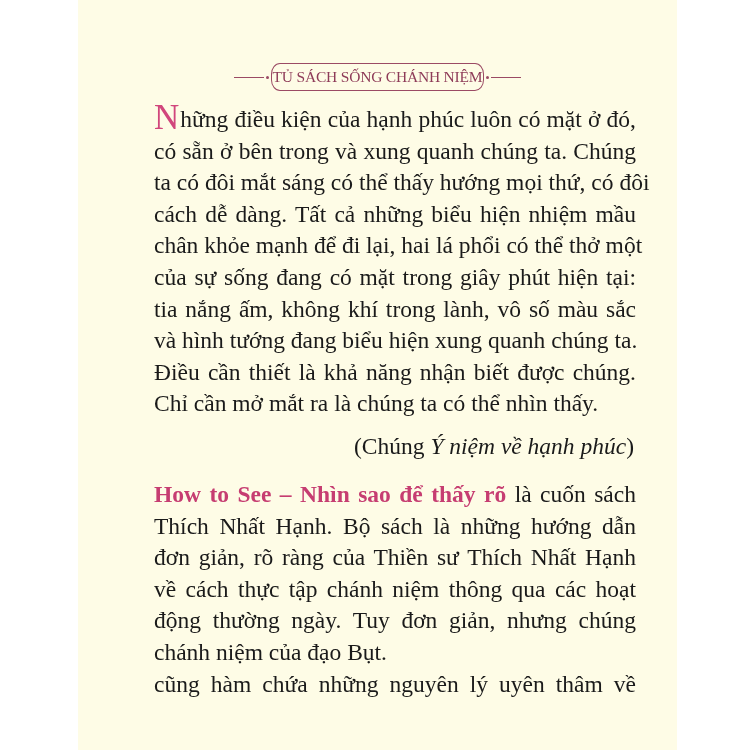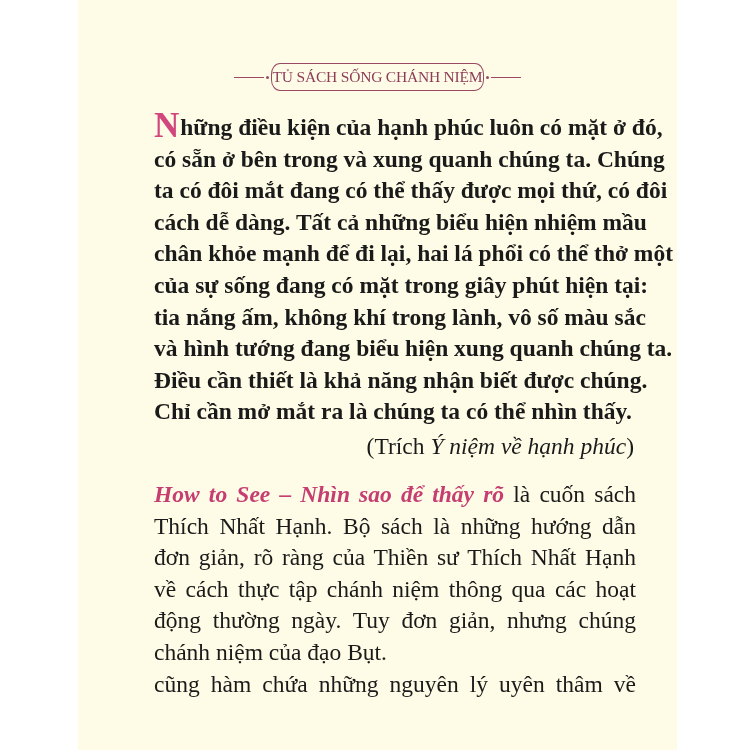--- a/index.html
+++ b/index.html
@@ -59,21 +59,21 @@
     }
     .body-text {
       position: absolute;
       left: 76px;
       width: 482px;
       font-family: "Liberation Serif", serif;
       font-size: 23.5px;
       line-height: 31.6px;
       color: #1a1a1a;
     }
-    .para1 { top: 112px; font-weight: bold; }
+    .para1 { top: 104px; }
     .line {
       display: block;
       white-space: nowrap;
       text-align: justify;
       text-align-last: justify;
     }
     .dropcap {
       font-family: "Liberation Serif", serif;
       font-size: 35px;
       line-height: 28px;
@@ -88,21 +88,20 @@
       font-family: "Liberation Serif", serif;
       font-size: 23.5px;
       color: #1a1a1a;
       white-space: nowrap;
     }
     .citation i { }
     .para2 { top: 479px; }
     .pink-title {
       color: #c63d71;
       font-weight: bold;
-      font-style: italic;
     }
     .last-line {
       text-align-last: left;
     }
   </style>
 </head>
 <body>
 
 <div class="page">
 
@@ -112,31 +111,31 @@
     <div class="cartouche">
       <span class="cartouche-text">TỦ SÁCH SỐNG CHÁNH NIỆM</span>
     </div>
     <div class="dot"></div>
     <div class="rule"></div>
   </div>
 
   <div class="body-text para1">
     <span class="line"><span class="dropcap">N</span><span>hững điều kiện của hạnh phúc luôn có mặt ở đó,</span></span>
     <span class="line">có sẵn ở bên trong và xung quanh chúng ta. Chúng</span>
-    <span class="line">ta có đôi mắt đang có thể thấy được mọi thứ, có đôi</span>
+    <span class="line">ta có đôi mắt sáng có thể thấy hướng mọi thứ, có đôi</span>
     <span class="line">cách dễ dàng. Tất cả những biểu hiện nhiệm mầu</span>
     <span class="line">chân khỏe mạnh để đi lại, hai lá phổi có thể thở một</span>
     <span class="line">của sự sống đang có mặt trong giây phút hiện tại:</span>
     <span class="line">tia nắng ấm, không khí trong lành, vô số màu sắc</span>
     <span class="line">và hình tướng đang biểu hiện xung quanh chúng ta.</span>
     <span class="line">Điều cần thiết là khả năng nhận biết được chúng.</span>
     <span class="line last-line">Chỉ cần mở mắt ra là chúng ta có thể nhìn thấy.</span>
   </div>
 
-  <div class="citation"><span>(Trích </span><i>Ý niệm về hạnh phúc</i><span>)</span></div>
+  <div class="citation"><span>(Chúng </span><i>Ý niệm về hạnh phúc</i><span>)</span></div>
 
   <div class="body-text para2">
     <span class="line"><span class="pink-title">How to See – Nhìn sao để thấy rõ</span><span> là cuốn sách</span></span>
     <span class="line">Thích Nhất Hạnh. Bộ sách là những hướng dẫn</span>
     <span class="line">đơn giản, rõ ràng của Thiền sư Thích Nhất Hạnh</span>
     <span class="line">về cách thực tập chánh niệm thông qua các hoạt</span>
     <span class="line">động thường ngày. Tuy đơn giản, nhưng chúng</span>
     <span class="line last-line">chánh niệm của đạo Bụt.</span>
     <span class="line">cũng hàm chứa những nguyên lý uyên thâm về</span>
   </div>

